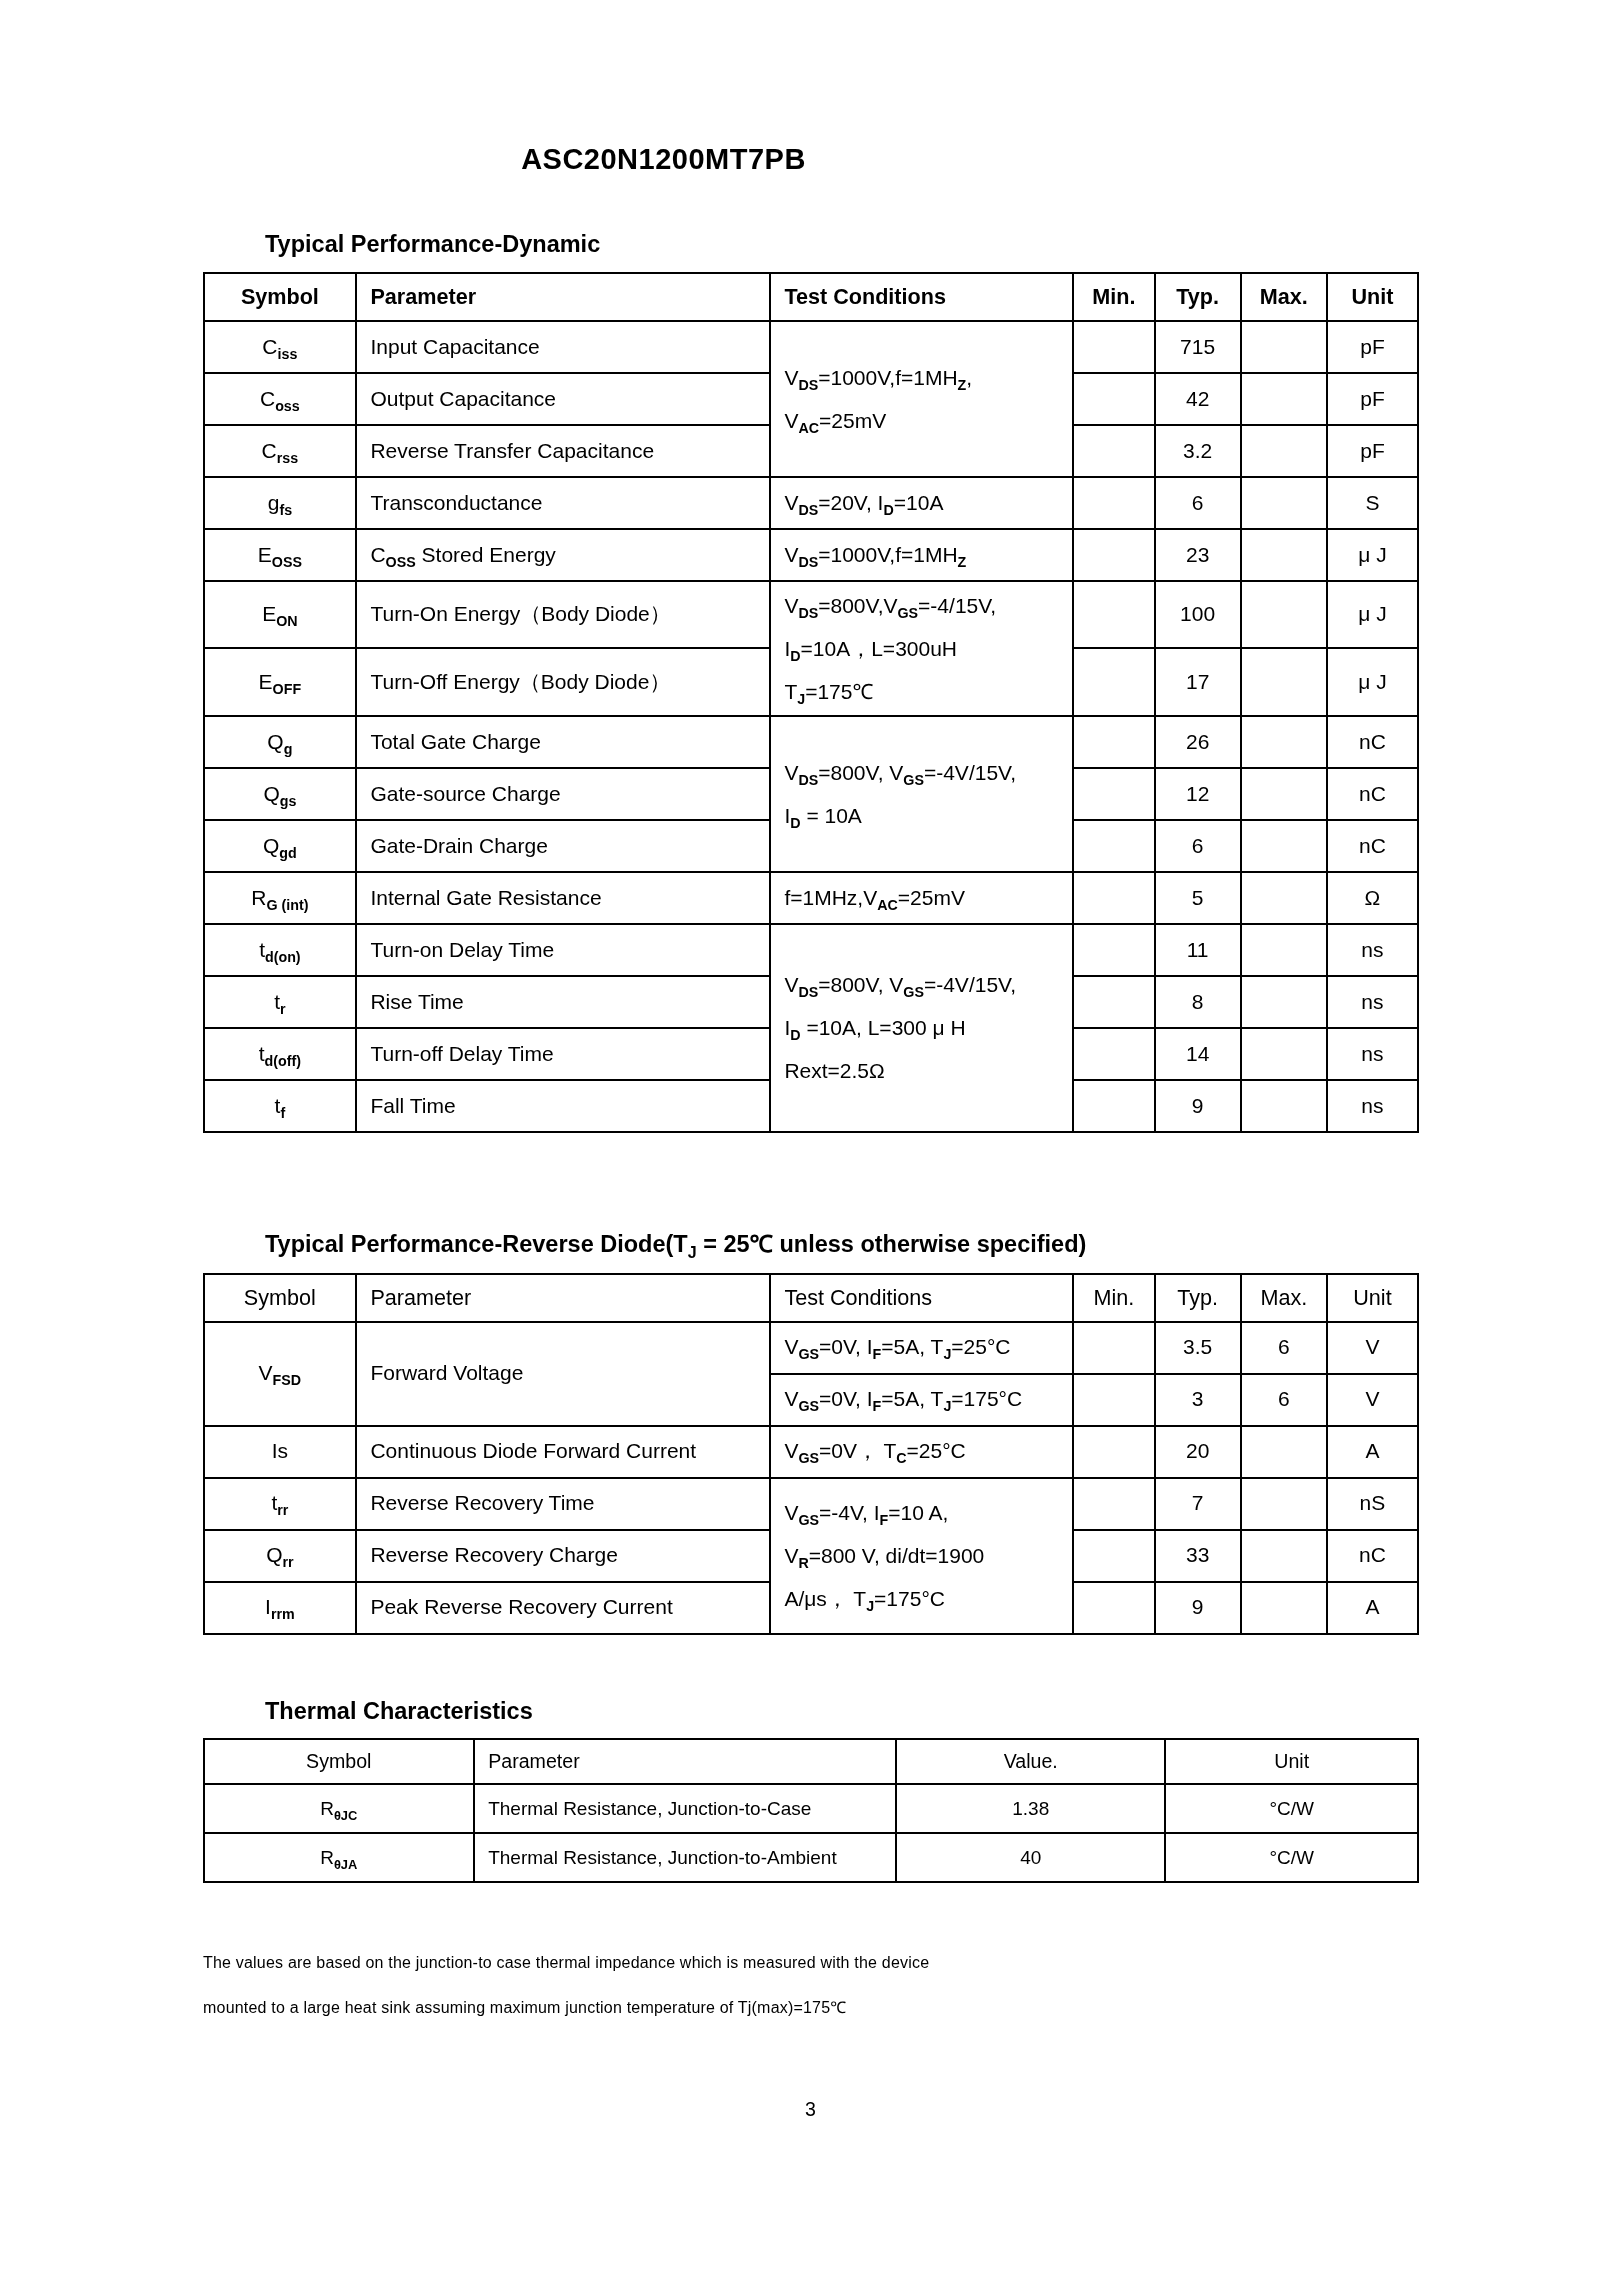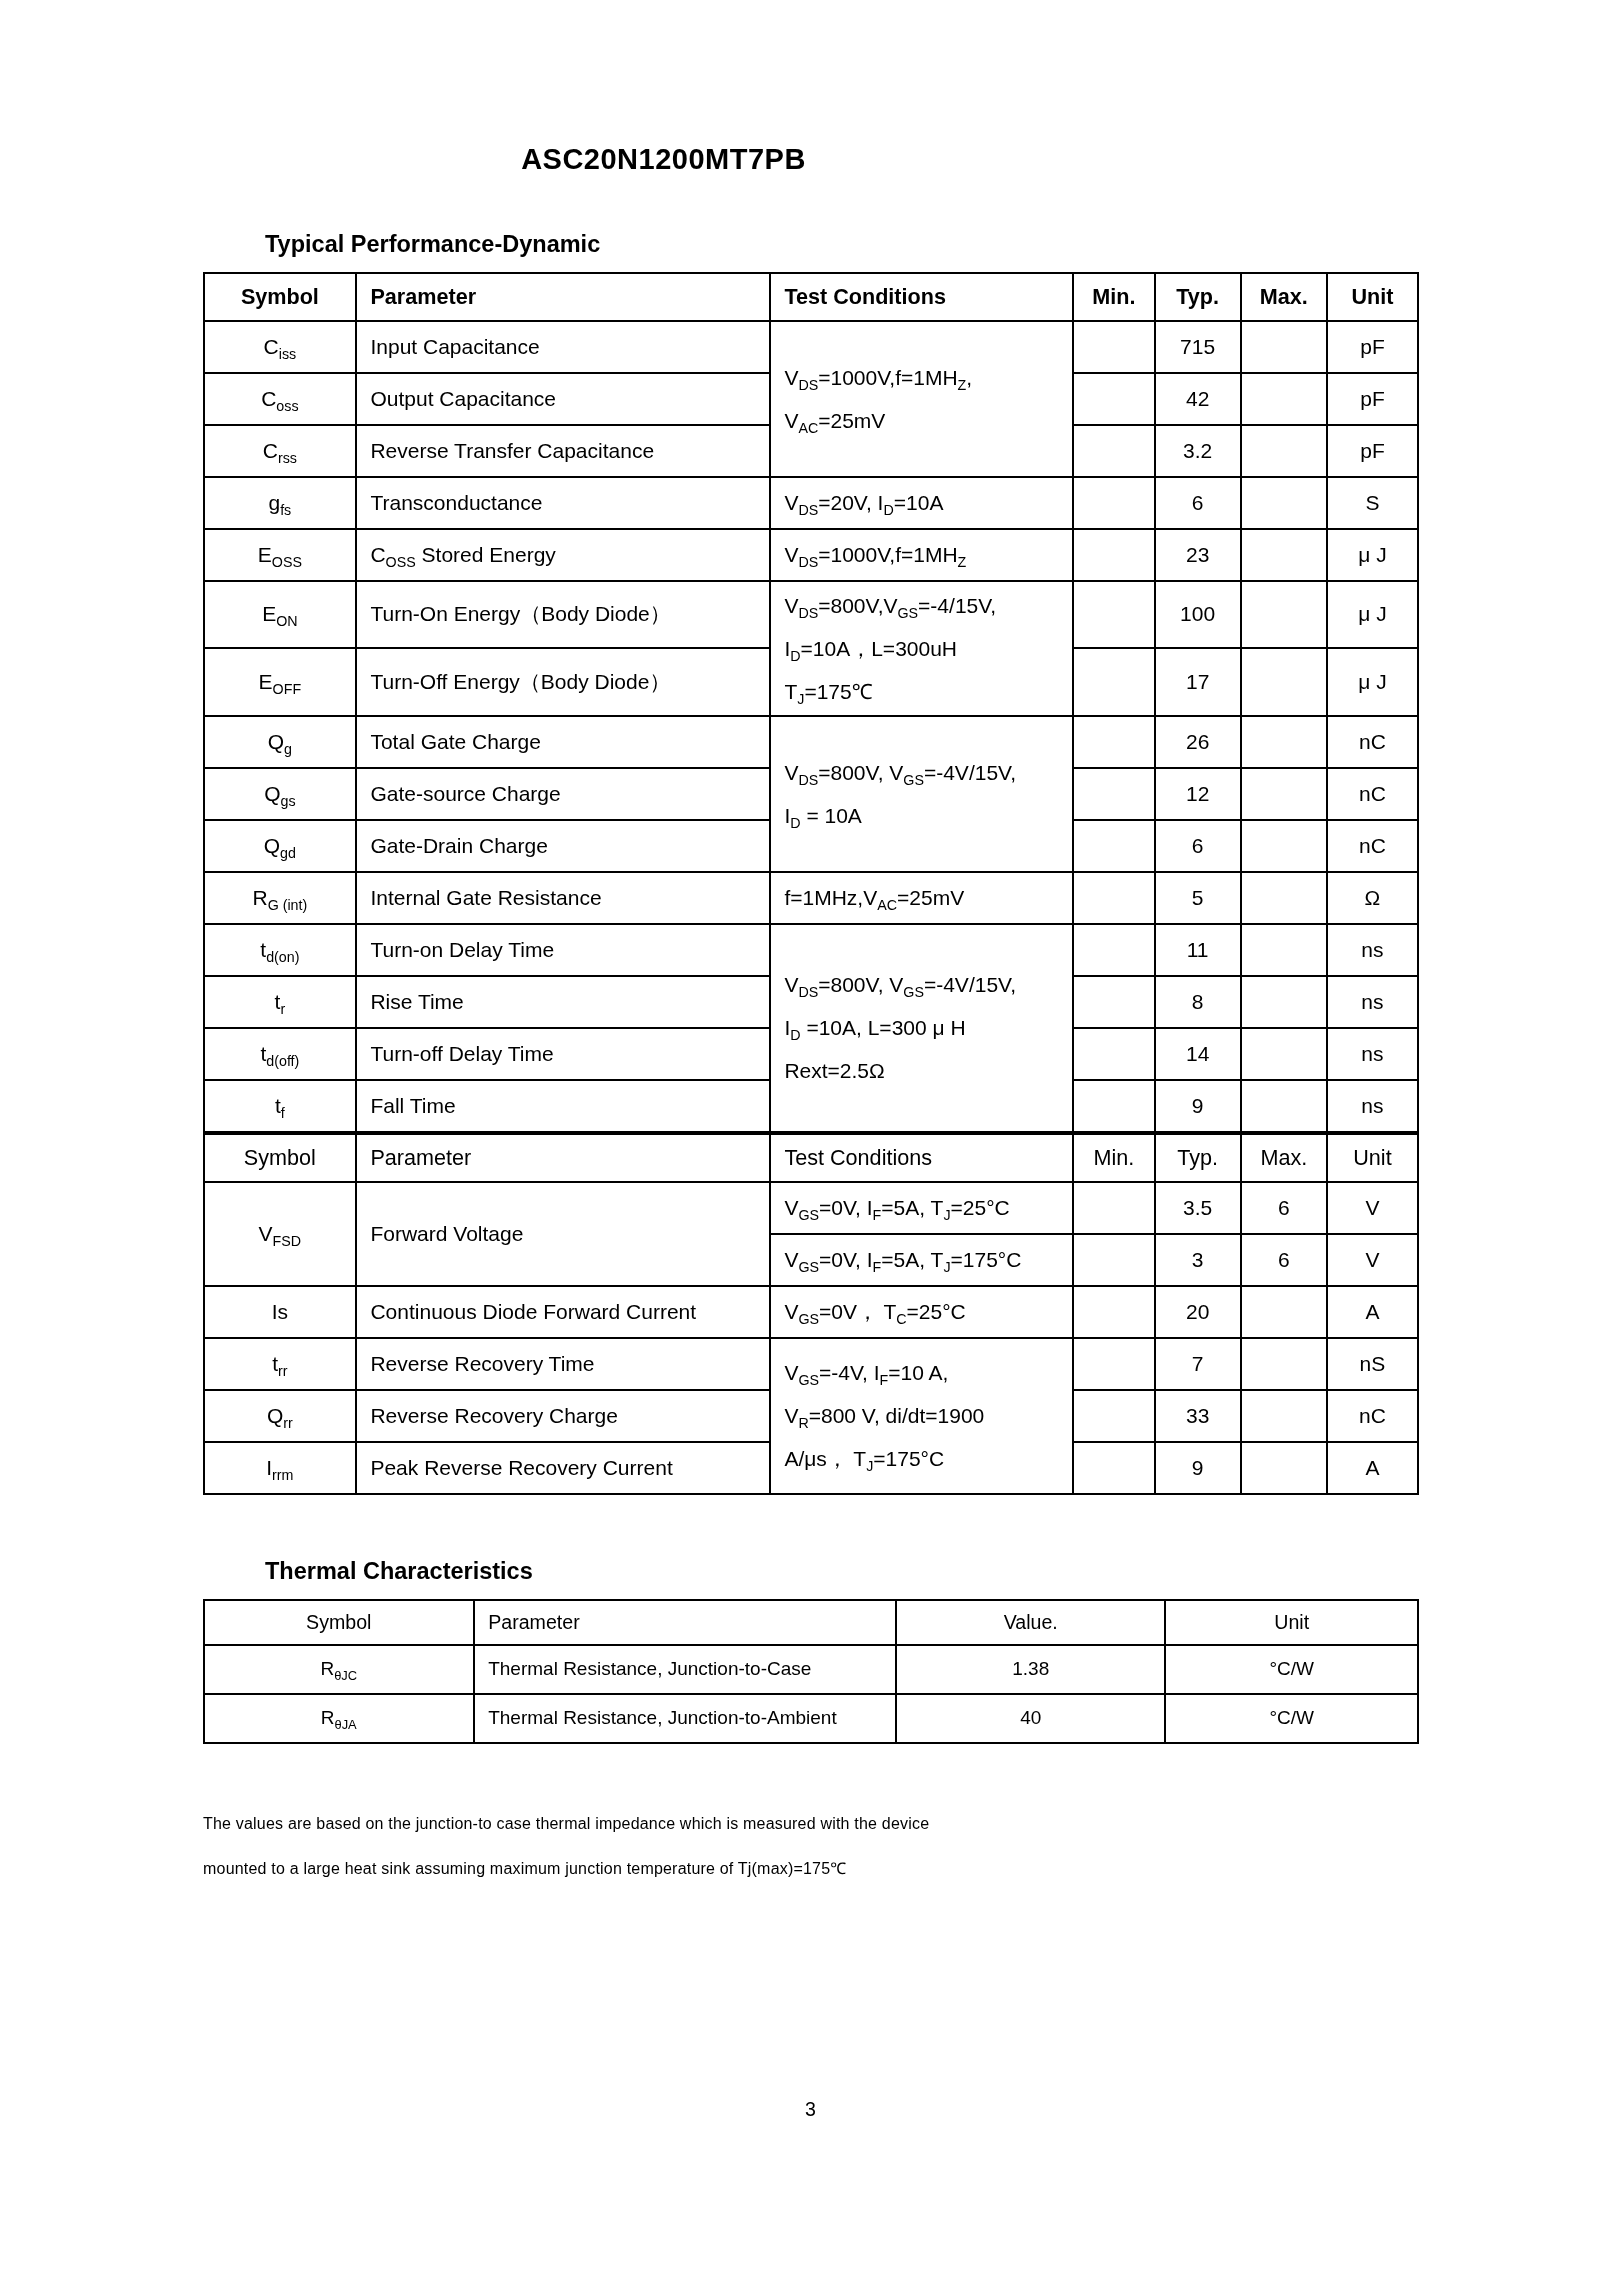--- a/index.html
+++ b/index.html
@@ -24,21 +24,21 @@
     font-size:21.6px; font-weight:bold; height:42px; text-align:center; padding:2px 5px;
   }
   td {
     font-size:21px; height:46px; text-align:center; padding:2px 5.9px; line-height:1.35;
   }
   th.l, td.l { text-align:left; padding-left:13.7px; }
   td.cond { line-height:2.05; }
   table.light-head th { font-weight:normal; }
   table.small th { font-size:19.6px; height:39px; font-weight:normal; }
   table.small td { font-size:19px; height:43px; }
-  sub { font-size:68%; line-height:0; }
+  sub { font-size:68%; line-height:0;font-weight:bold; }
   .footnote {
     margin-top:57px; font-size:16px; line-height:2.82; letter-spacing:0.2px;
   }
   .page-number {
     position:absolute; top:2098px; left:50%; transform:translateX(-50%);
     font-size:19.6px;
   }
 </style>
 </head>
 <body>
@@ -193,20 +193,21 @@
           <td>t<sub>f</sub></td>
           <td class="l">Fall Time</td>
           <td></td>
           <td>9</td>
           <td></td>
           <td>ns</td>
         </tr>
       </tbody>
     </table>
 
+  <div class="section-heading gap-sec2">Typical Performance-Reverse Diode(T<sub>J</sub> = 25℃  unless otherwise specified)</div>
   <table class="light-head">
       <colgroup>
         <col style="width: 12.5%;">
         <col style="width: 34.1%;">
         <col style="width: 25%;">
         <col style="width: 6.7%;">
         <col style="width: 7.1%;">
         <col style="width: 7.1%;">
         <col style="width: 7.5%;">
       </colgroup>

